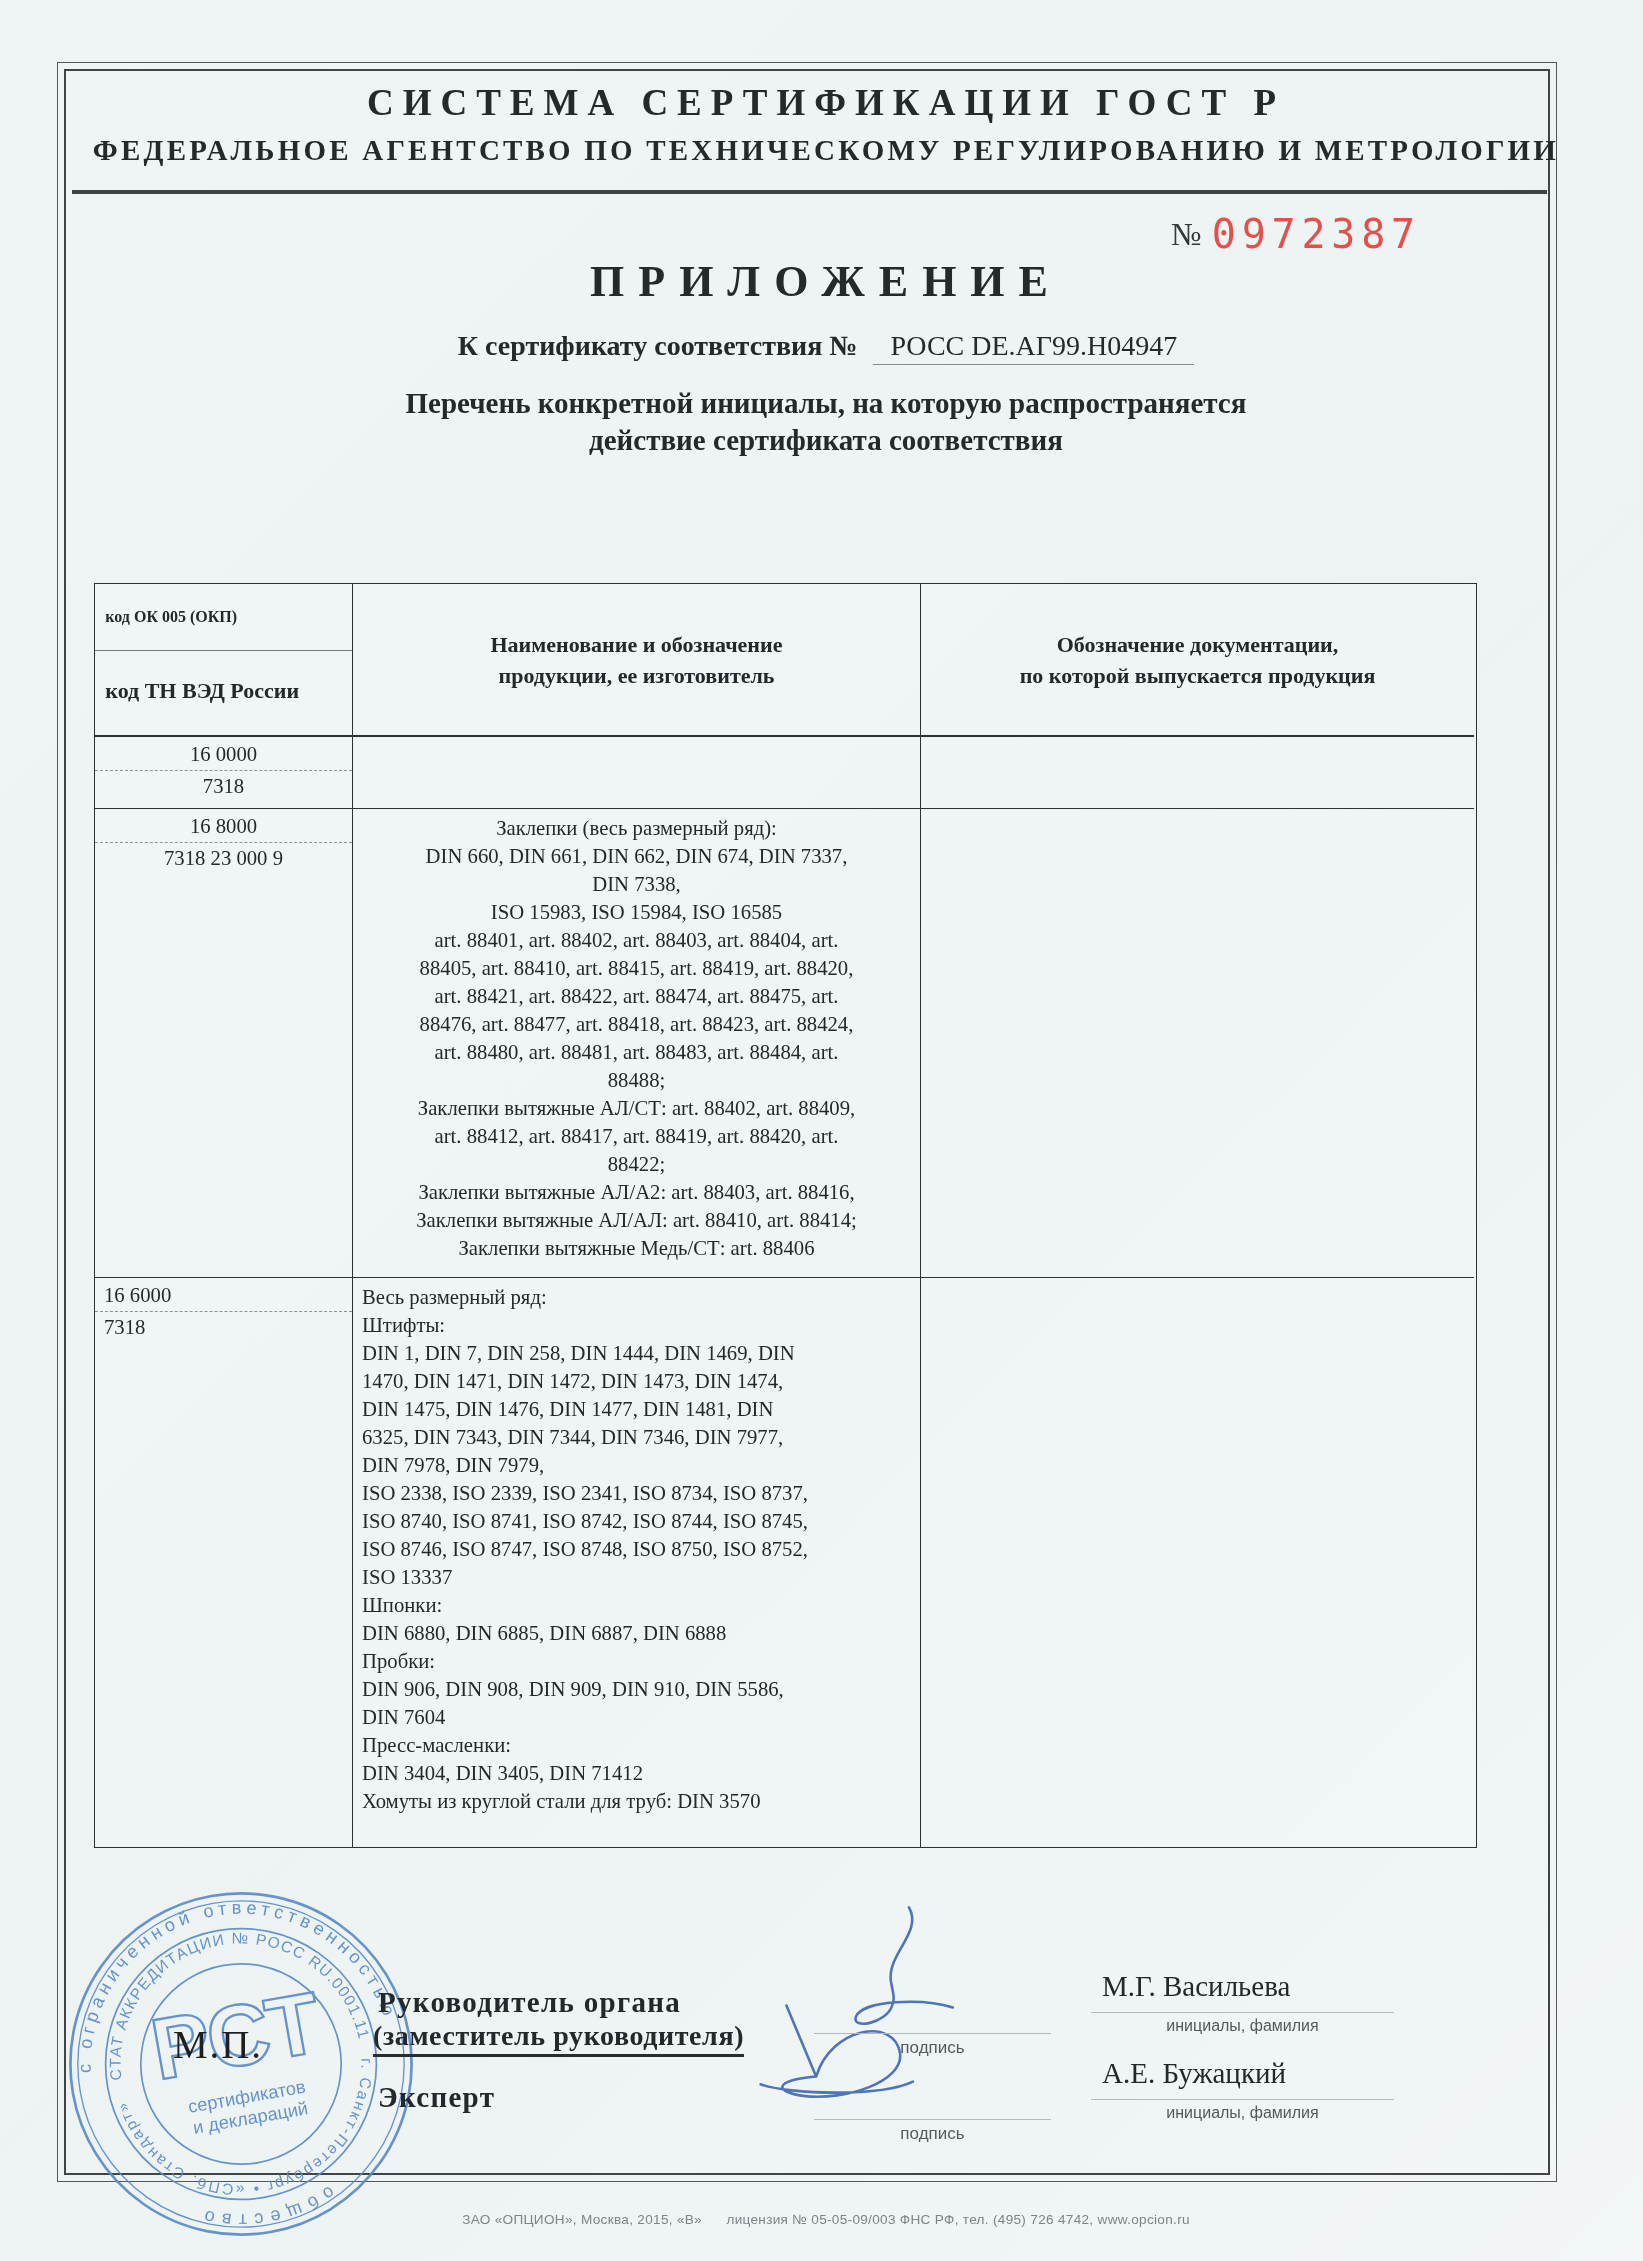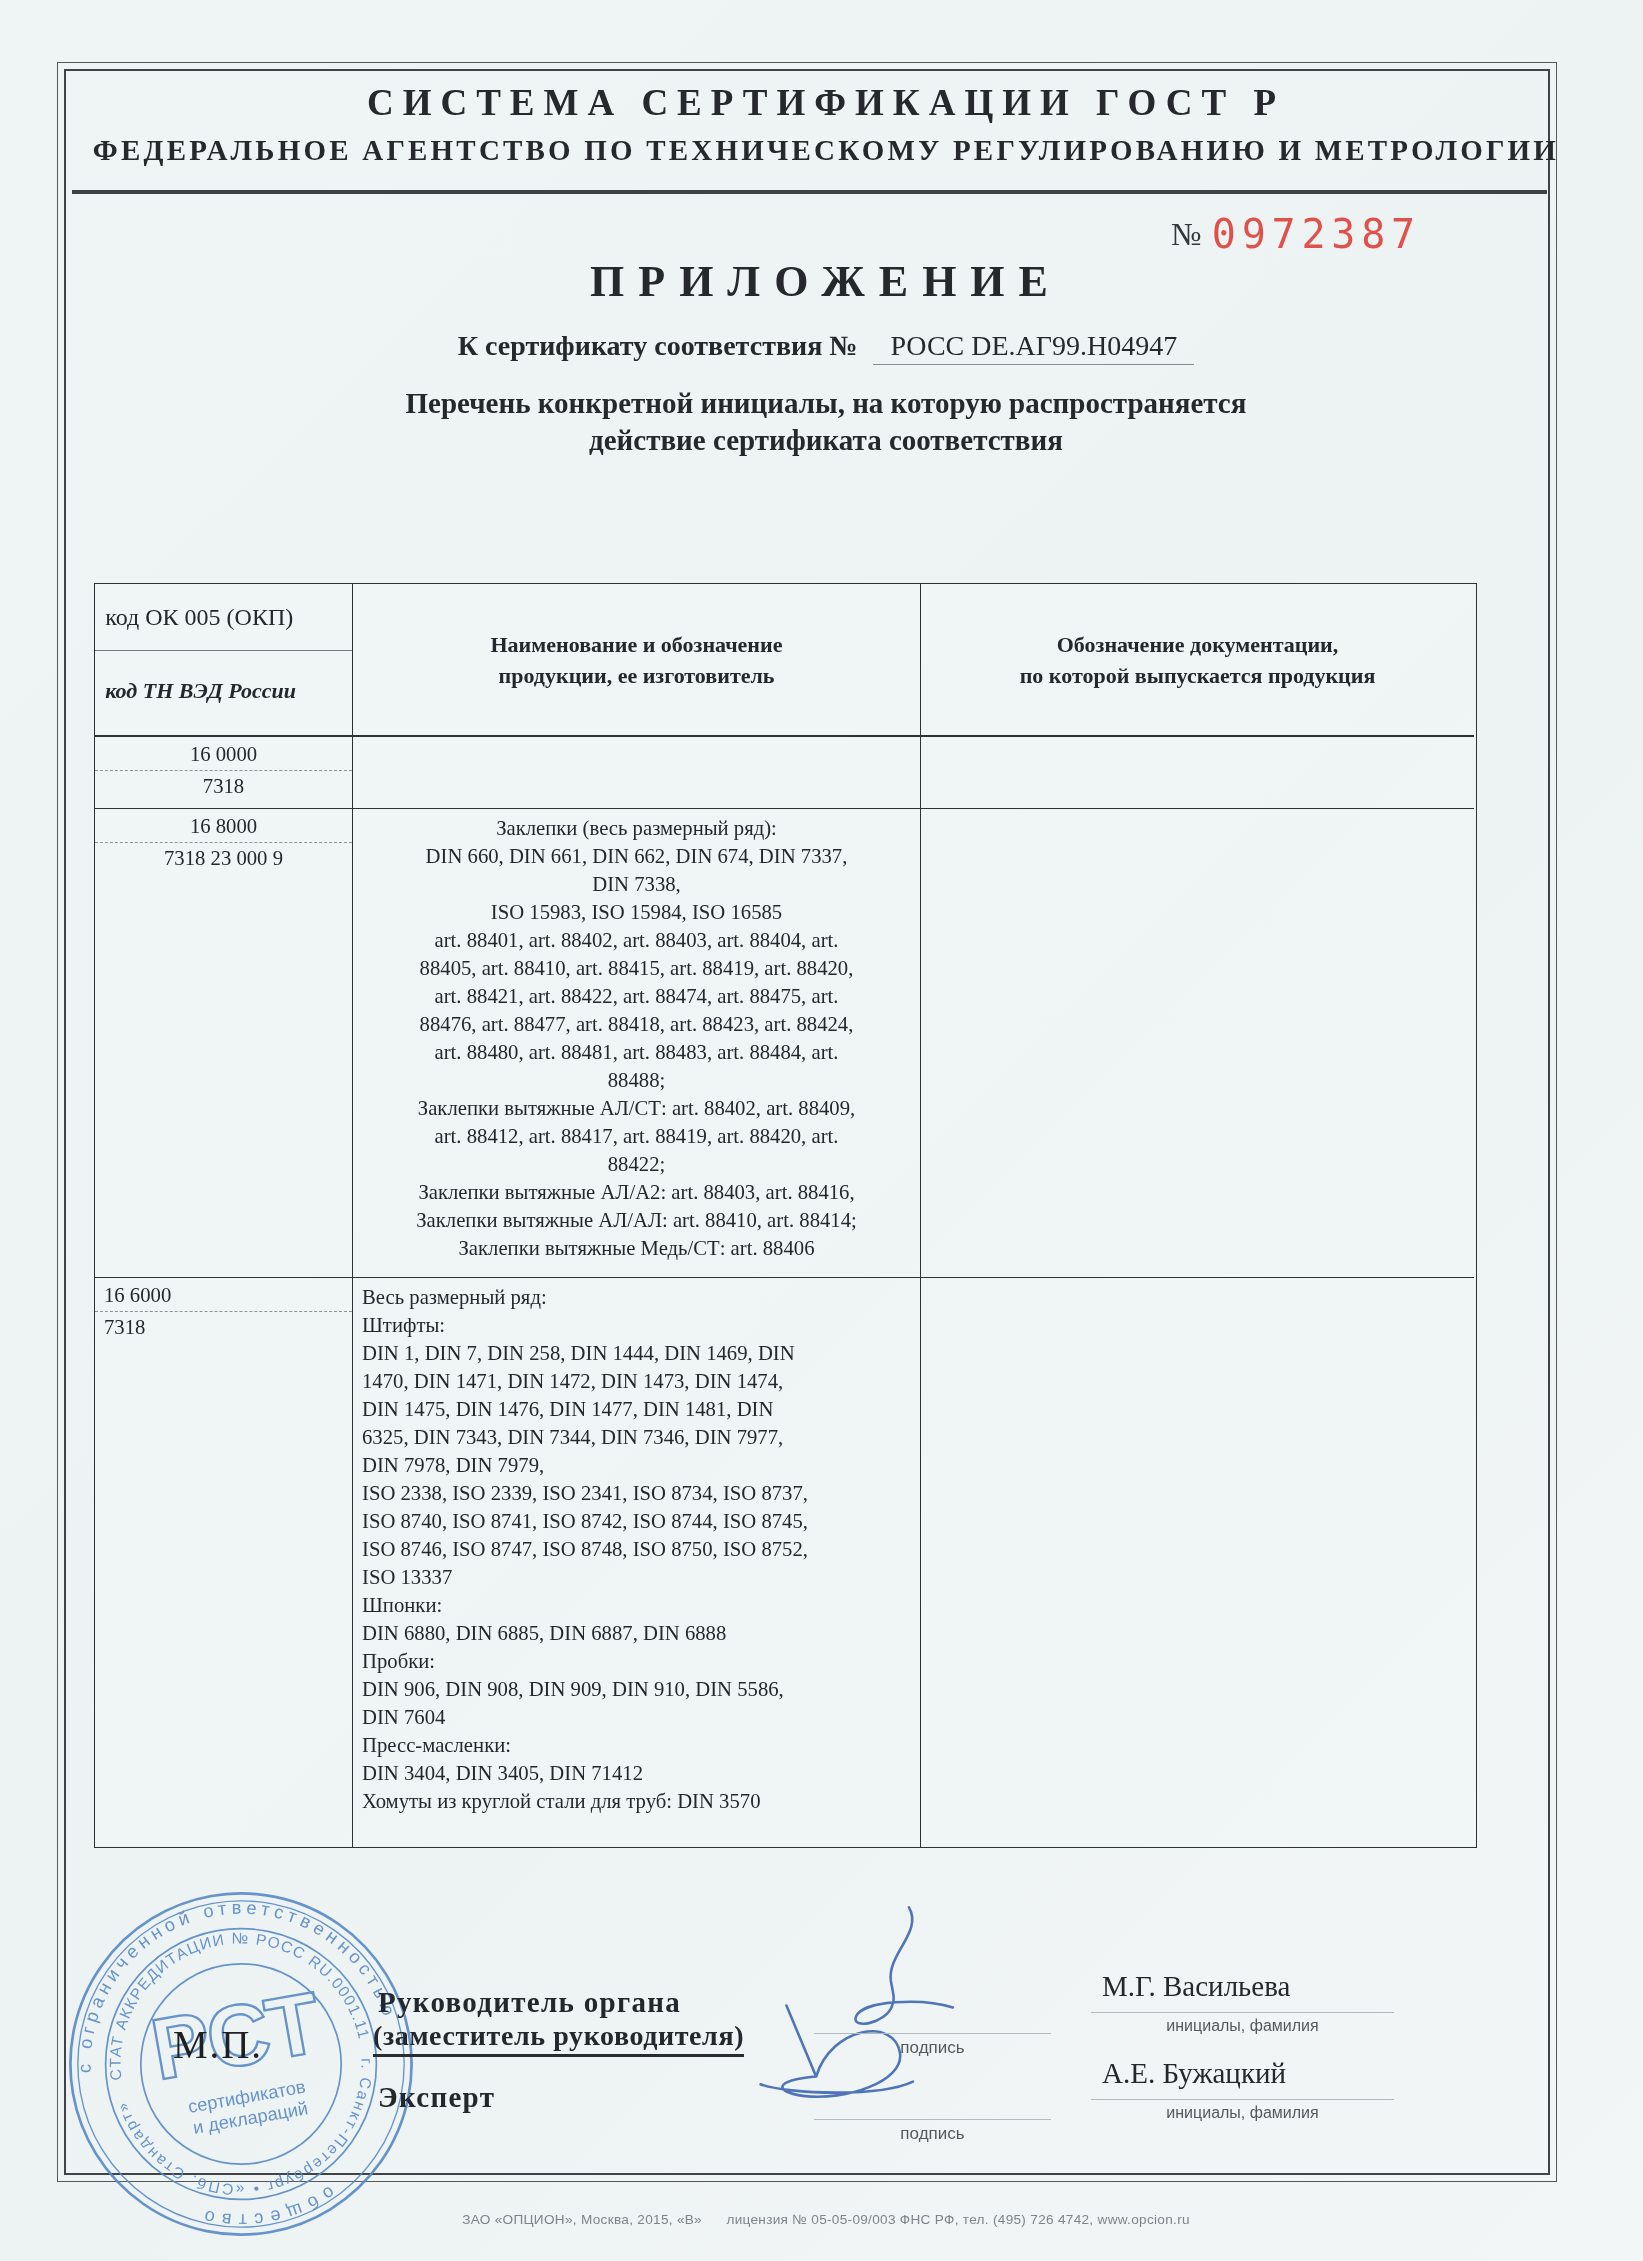--- a/index.html
+++ b/index.html
@@ -78,26 +78,26 @@
     grid-template-columns:258px 568px 553px;
     grid-template-rows:153px 72px 469px 569px;
     background:rgba(244,248,249,0.35);
   }
   .cell { box-sizing:border-box; overflow:hidden; }
   .br { border-right:1.9px solid #2e3134; }
   .bb { border-bottom:1.9px solid #2e3134;text-align:center; }
   .bbh { border-bottom:2.6px solid #2e3134; }
   .hcol1-top {
     height:66px; display:flex; align-items:center; padding:0 10.3px;
-    font-size:24px; font-weight:normal;
+    font-size:16px; font-weight:bold;
     border-bottom:1.9px solid #75797d;
   }
   .hcol1-bot {
     height:80px; display:flex; align-items:center; padding:0 10.3px;
-    font-size:22px; font-weight:bold;font-style:italic;
+    font-size:22px; font-weight:bold;
   }
   .hcenter {
     display:flex; align-items:center; justify-content:center;
     text-align:center; font-size:22px; font-weight:bold; line-height:31px;
     white-space:pre-line; padding:0 13px;
   }
   .codecell { padding:3.9px 9px; font-size:20.7px; line-height:27px; }
   .code-sep {
     border:none; border-top:1.9px dashed #8e9397;
     margin:1.9px -9px 1.9px -9px;

